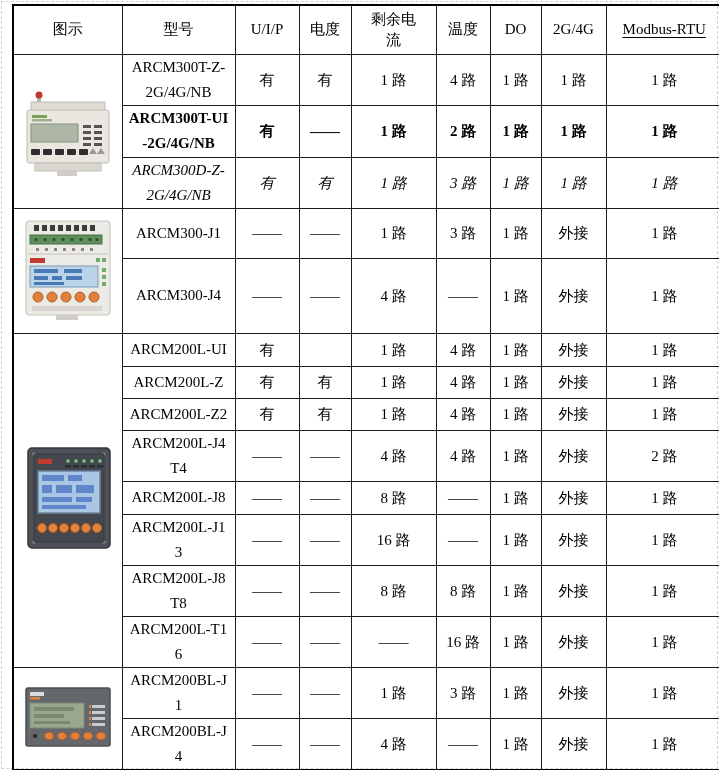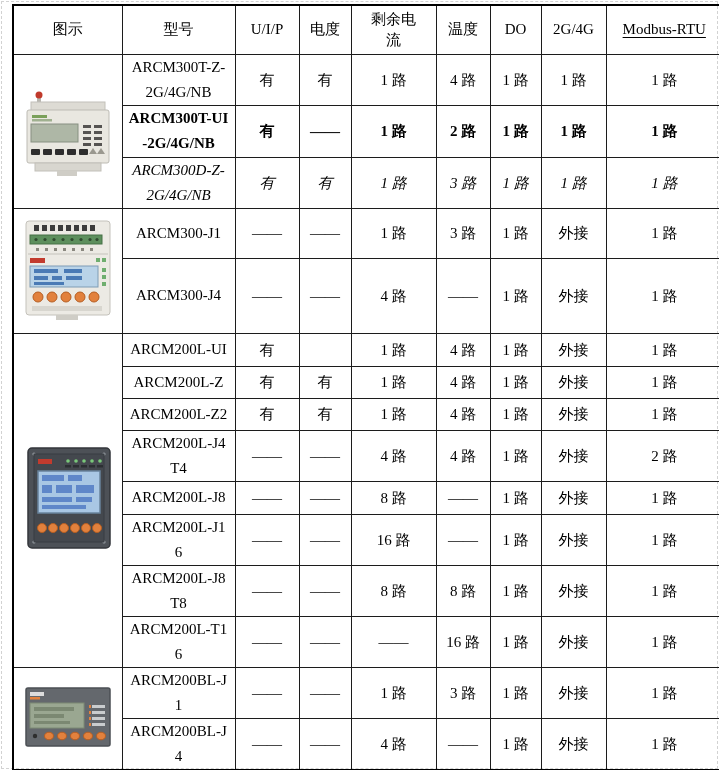--- a/index.html
+++ b/index.html
@@ -317,21 +317,21 @@
         <td class="val-cell">——</td>
         <td class="val-cell">——</td>
         <td class="val-cell">8 路</td>
         <td class="val-cell">——</td>
         <td class="val-cell">1 路</td>
         <td class="val-cell">外接</td>
         <td class="val-cell">1 路</td>
       </tr>
       <tr style="height: 51px;">
         <td class="model-cell">ARCM200L-J1
-6</td>
+3</td>
         <td class="val-cell">——</td>
         <td class="val-cell">——</td>
         <td class="val-cell">16 路</td>
         <td class="val-cell">——</td>
         <td class="val-cell">1 路</td>
         <td class="val-cell">外接</td>
         <td class="val-cell">1 路</td>
       </tr>
       <tr style="height: 50px;">
         <td class="model-cell">ARCM200L-J8

